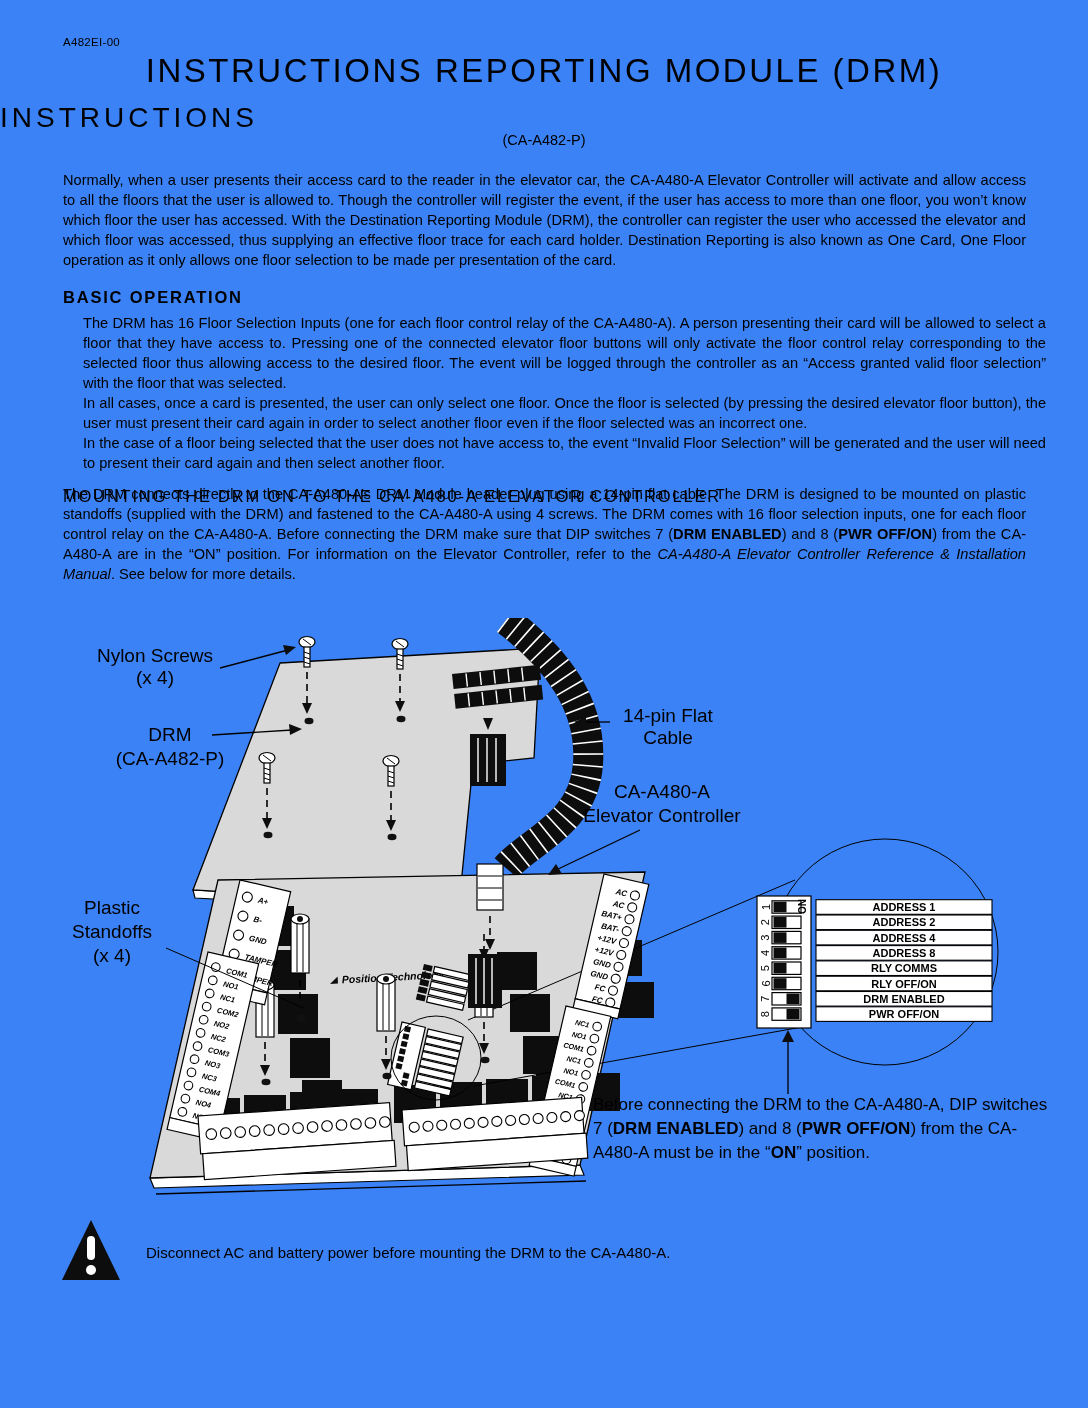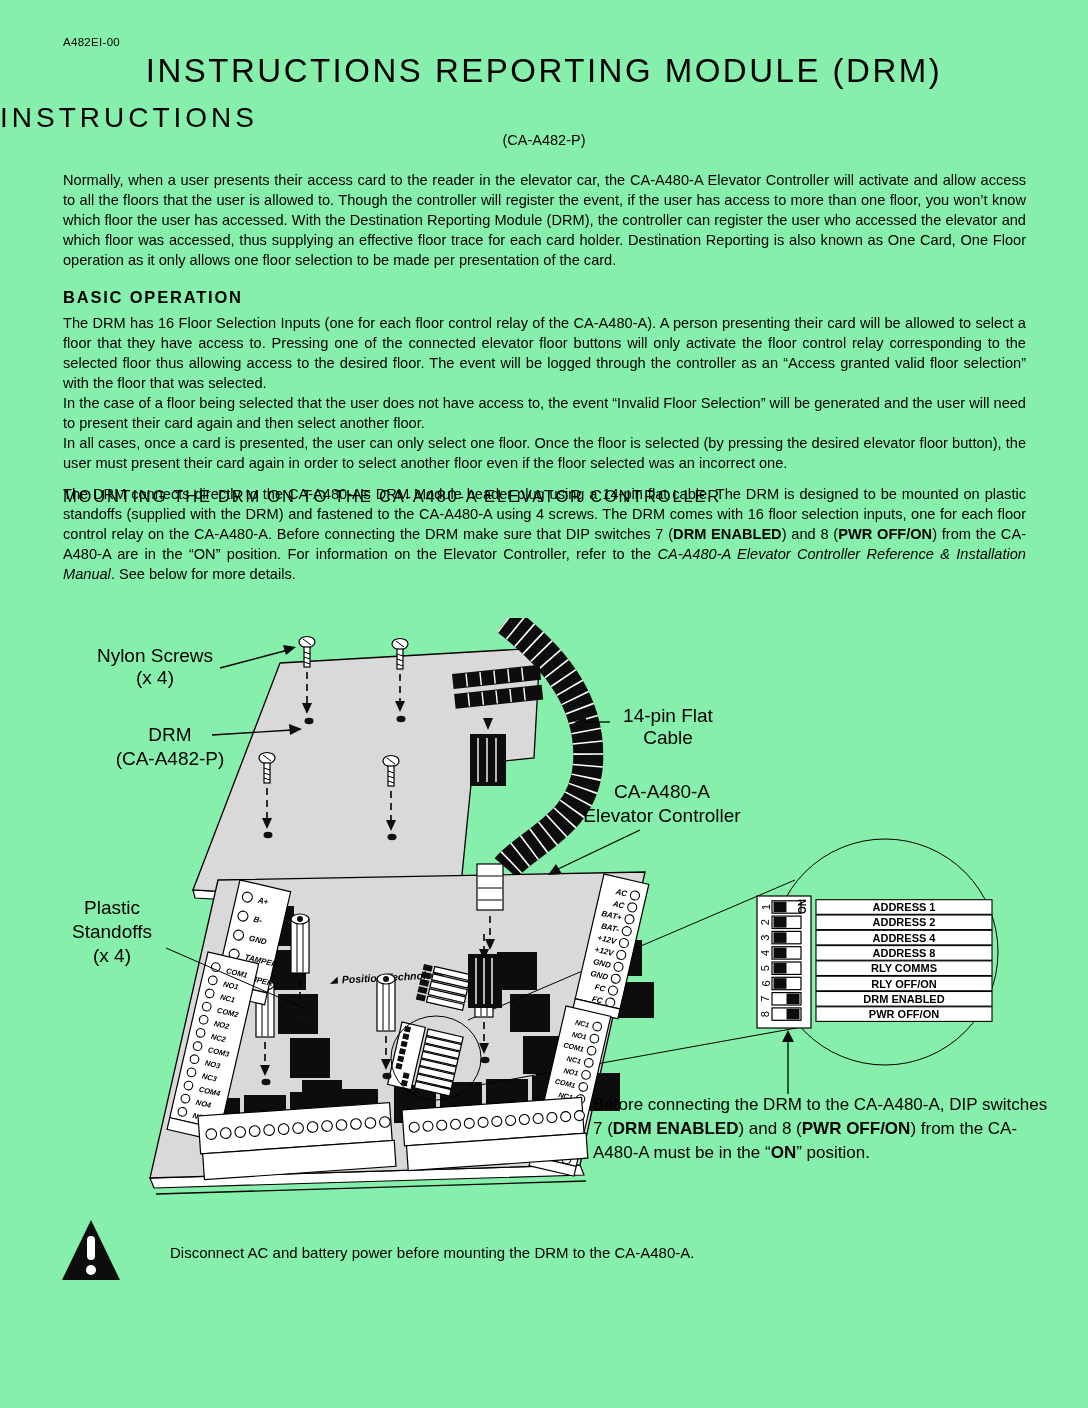--- a/index.html
+++ b/index.html
@@ -1,32 +1,32 @@
 <!DOCTYPE html>
 <html><head>
 <meta charset="utf-8">
 <style>
   html,body{margin:0;padding:0;background:#ffffff;}
-  .page{position:relative;width:1088px;height:1408px;background:#86efac;color:#000;
+  .page{position:relative;width:1088px;height:1408px;background:#3b82f6;color:#000;
         font-family:"Liberation Sans", sans-serif;overflow:hidden;}
   .code{position:absolute;left:63px;top:36px;font-size:11.5px;letter-spacing:.3px;}
   .title{position:absolute;left:0;top:52px;width:100%;text-align:center;
          font-size:33px;letter-spacing:2.5px;font-weight:400;}
   .subtitle{position:absolute;left:0;top:102px;width:100%;
          font-size:28px;letter-spacing:4px;font-weight:400;}
   .part{position:absolute;left:0;top:132px;width:100%;text-align:center;font-size:14.5px;}
   .body-text{position:absolute;left:63px;width:963px;font-size:14.6px;line-height:20px;
          text-align:justify;}
   .body-text p{margin:0;}
   .sect-head{position:absolute;left:63px;font-size:16.5px;letter-spacing:1.8px;font-weight:400;}
   .b{font-weight:bold;}
   .i{font-style:italic;}
   .diagram{position:absolute;left:0;top:618px;}
   .callout{position:absolute;left:593px;top:1093px;width:456px;font-size:17px;line-height:24px;}
-  .warning{position:absolute;left:62px;top:1220px;display:flex;align-items:center;gap:24px;}
+  .warning{position:absolute;left:62px;top:1220px;display:flex;align-items:center;}
   .warning-text{margin-left:26px;font-size:15px;}
   
   .bd{fill:#d9d9d9;stroke:#000;stroke-width:1.3;}
   .wh{fill:#fff;stroke:#000;stroke-width:1.2;}
   .bk{fill:#0d0d0d;stroke:none;}
   .ln{stroke:#000;stroke-width:1.3;fill:none;}
   .thin{stroke:#000;stroke-width:1;fill:none;}
   .dsh{stroke:#000;stroke-width:1.6;stroke-dasharray:7 5;fill:none;}
   .dot{fill:#111;}
   .wline{stroke:#fff;stroke-width:1.4;fill:none;}
@@ -53,24 +53,24 @@
   <div class="code">A482EI-00</div>
   <div class="title">INSTRUCTIONS REPORTING MODULE (DRM)</div>
   <div class="subtitle">INSTRUCTIONS</div>
   <div class="part">(CA-A482-P)</div>
 
   <div class="body-text" style="top:170px;">
     <p>Normally, when a user presents their access card to the reader in the elevator car, the CA-A480-A Elevator Controller will activate and allow access to all the floors that the user is allowed to. Though the controller will register the event, if the user has access to more than one floor, you won’t know which floor the user has accessed. With the Destination Reporting Module (DRM), the controller can register the user who accessed the elevator and which floor was accessed, thus supplying an effective floor trace for each card holder. Destination Reporting is also known as One Card, One Floor operation as it only allows one floor selection to be made per presentation of the card.</p>
   </div>
 
   <div class="sect-head" style="top:288px;font-weight:bold;">BASIC OPERATION</div>
-  <div class="body-text" style="top:313px;">
+  <div class="body-text" style="top:313px;margin-left:20px;">
     <p>The DRM has 16 Floor Selection Inputs (one for each floor control relay of the CA-A480-A). A person presenting their card will be allowed to select a floor that they have access to. Pressing one of the connected elevator floor buttons will only activate the floor control relay corresponding to the selected floor thus allowing access to the desired floor. The event will be logged through the controller as an “Access granted valid floor selection” with the floor that was selected.</p>
+    <p>In all cases, once a card is presented, the user can only select one floor. Once the floor is selected (by pressing the desired elevator floor button), the user must present their card again in order to select another floor even if the floor selected was an incorrect one.</p>
     <p>In the case of a floor being selected that the user does not have access to, the event “Invalid Floor Selection” will be generated and the user will need to present their card again and then select another floor.</p>
-    <p>In all cases, once a card is presented, the user can only select one floor. Once the floor is selected (by pressing the desired elevator floor button), the user must present their card again in order to select another floor even if the floor selected was an incorrect one.</p>
   </div>
 
   <div class="sect-head" style="top:487px;">MOUNTING THE DRM ON TO THE CA-A480-A ELEVATOR CONTROLLER</div>
   <div class="body-text" style="top:484px;">
     <p><span>The DRM connects directly to the CA-A480-A’s DRM Module header plug using a 14-pin flat cable. The DRM is designed to be mounted on plastic standoffs (supplied with the DRM) and fastened to the CA-A480-A using 4 screws. The DRM comes with 16 floor selection inputs, one for each floor control relay on the CA-A480-A. Before connecting the DRM make sure that DIP switches 7 (</span><span class="b">DRM ENABLED</span><span>) and 8 (</span><span class="b">PWR OFF/ON</span><span>) from the CA-A480-A are in the “ON” position. For information on the Elevator Controller, refer to the </span><span class="i">CA-A480-A Elevator Controller Reference &amp; Installation Manual</span><span>. See below for more details.</span></p>
   </div>
 
   <svg class="diagram" width="1088" height="600" viewBox="0 0 1088 600">
 
     <g>

